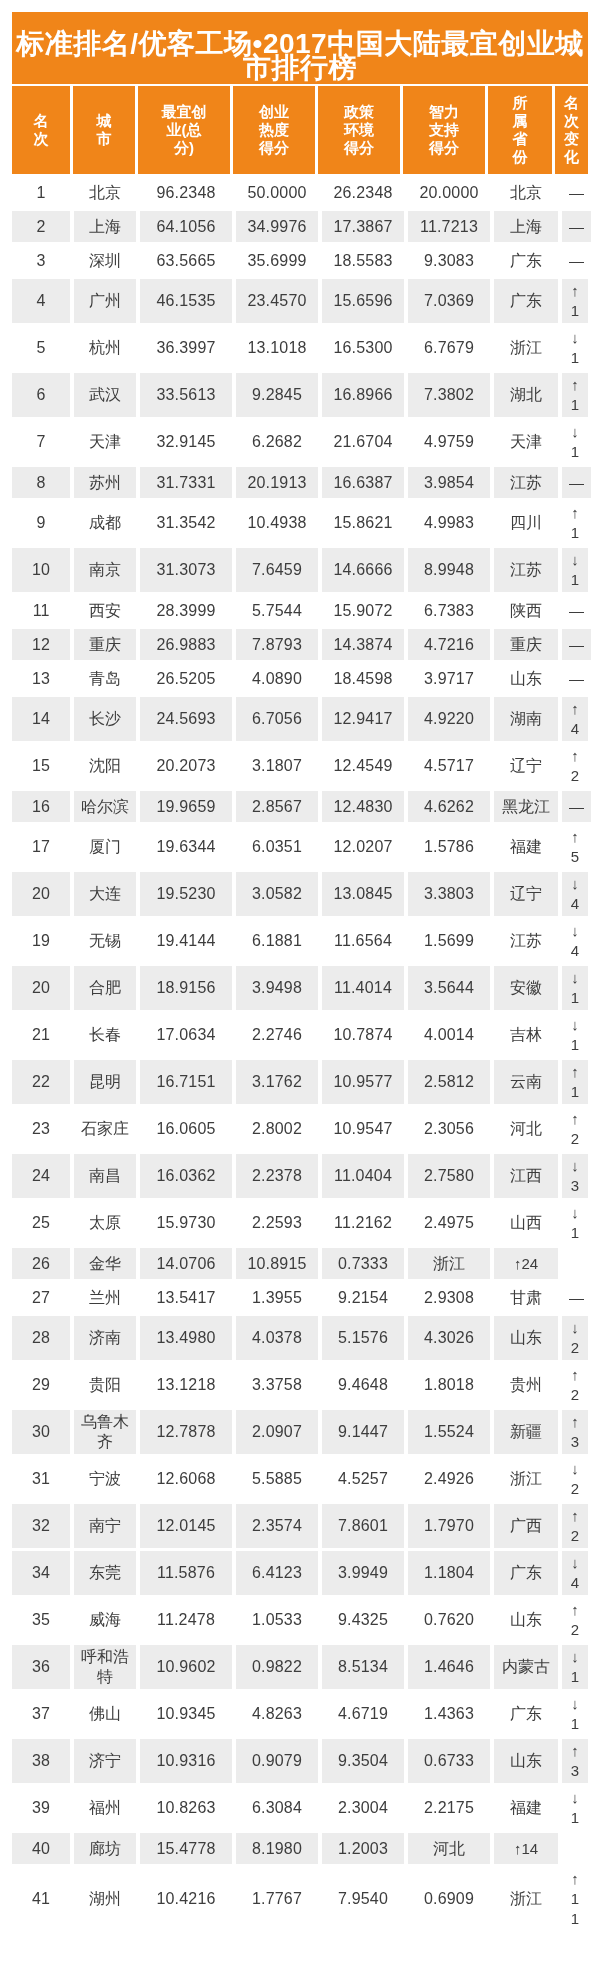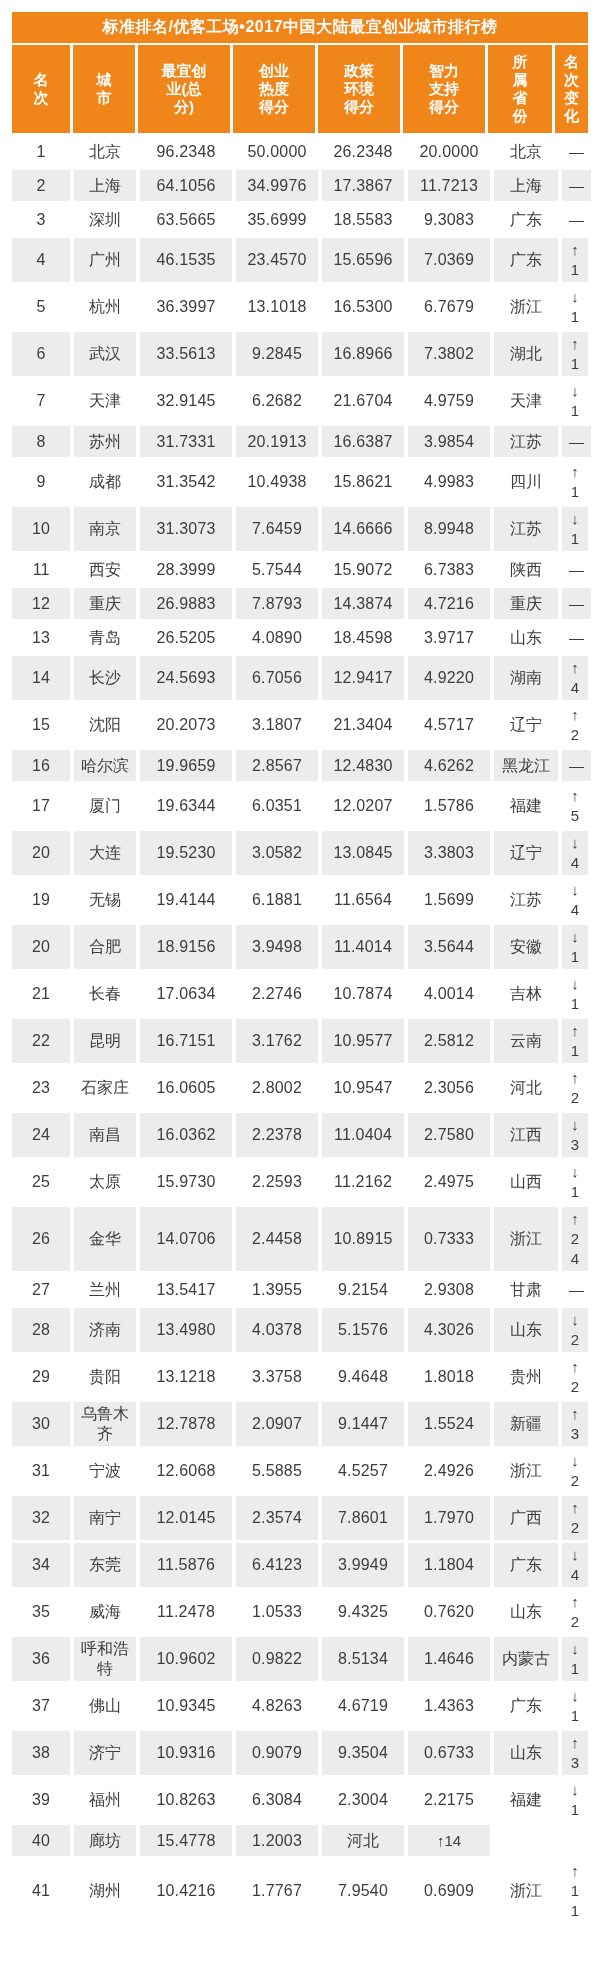--- a/index.html
+++ b/index.html
@@ -6,22 +6,22 @@
   body{
     width:600px;height:1976px;overflow:hidden;background:#ffffff;
     font-family:"Liberation Sans","DejaVu Sans",sans-serif;
     -webkit-font-smoothing:antialiased;
   }
   .page{padding:12px 12px 0 12px;box-sizing:border-box;}
   .board{width:576px;}
   
   .title{
     background:var(--orange);color:var(--header-text);
-    font-weight:bold;font-size:16px;line-height:24px;
-    text-align:center;padding:3px 0 4px 0;
+    font-weight:bold;font-size:28px;line-height:24px;
+    text-align:center;padding:20px 0 4px 0;
     letter-spacing:0.5px;
   }
   .hr{height:2px;background:#ffffff;}
   .head{
     display:grid;
     grid-template-columns:58px 62px 92px 82px 82px 82px 64px 1fr;
     column-gap:3px;
   }
   .head .hcell{
     background:var(--orange);color:var(--header-text);
@@ -221,21 +221,21 @@
           <div class="cell num">12.9417</div>
           <div class="cell num">4.9220</div>
           <div class="cell">湖南</div>
           <div class="cell change">↑4</div>
         </div>
         <div class="row">
           <div class="cell">15</div>
           <div class="cell">沈阳</div>
           <div class="cell num">20.2073</div>
           <div class="cell num">3.1807</div>
-          <div class="cell num">21.3404</div>
+          <div class="cell num">12.4549</div>
           <div class="cell num">4.5717</div>
           <div class="cell">辽宁</div>
           <div class="cell change">↑2</div>
         </div>
         <div class="row alt">
           <div class="cell">16</div>
           <div class="cell">哈尔滨</div>
           <div class="cell num">19.9659</div>
           <div class="cell num">2.8567</div>
           <div class="cell num">12.4830</div>
@@ -330,21 +330,20 @@
           <div class="cell num">2.2593</div>
           <div class="cell num">11.2162</div>
           <div class="cell num">2.4975</div>
           <div class="cell">山西</div>
           <div class="cell change">↓1</div>
         </div>
         <div class="row alt">
           <div class="cell">26</div>
           <div class="cell">金华</div>
           <div class="cell num">14.0706</div>
-          <div class="cell num">2.4458</div>
           <div class="cell num">10.8915</div>
           <div class="cell num">0.7333</div>
           <div class="cell">浙江</div>
           <div class="cell change">↑24</div>
         </div>
         <div class="row">
           <div class="cell">27</div>
           <div class="cell">兰州</div>
           <div class="cell num">13.5417</div>
           <div class="cell num">1.3955</div>
@@ -460,20 +459,21 @@
           <div class="cell num">6.3084</div>
           <div class="cell num">2.3004</div>
           <div class="cell num">2.2175</div>
           <div class="cell">福建</div>
           <div class="cell change">↓1</div>
         </div>
         <div class="row alt">
           <div class="cell">40</div>
           <div class="cell">廊坊</div>
           <div class="cell num">15.4778</div>
+          <div class="cell num">8.1980</div>
           <div class="cell num">1.2003</div>
           <div class="cell">河北</div>
           <div class="cell change">↑14</div>
         </div>
         <div class="row">
           <div class="cell">41</div>
           <div class="cell">湖州</div>
           <div class="cell num">10.4216</div>
           <div class="cell num">1.7767</div>
           <div class="cell num">7.9540</div>

